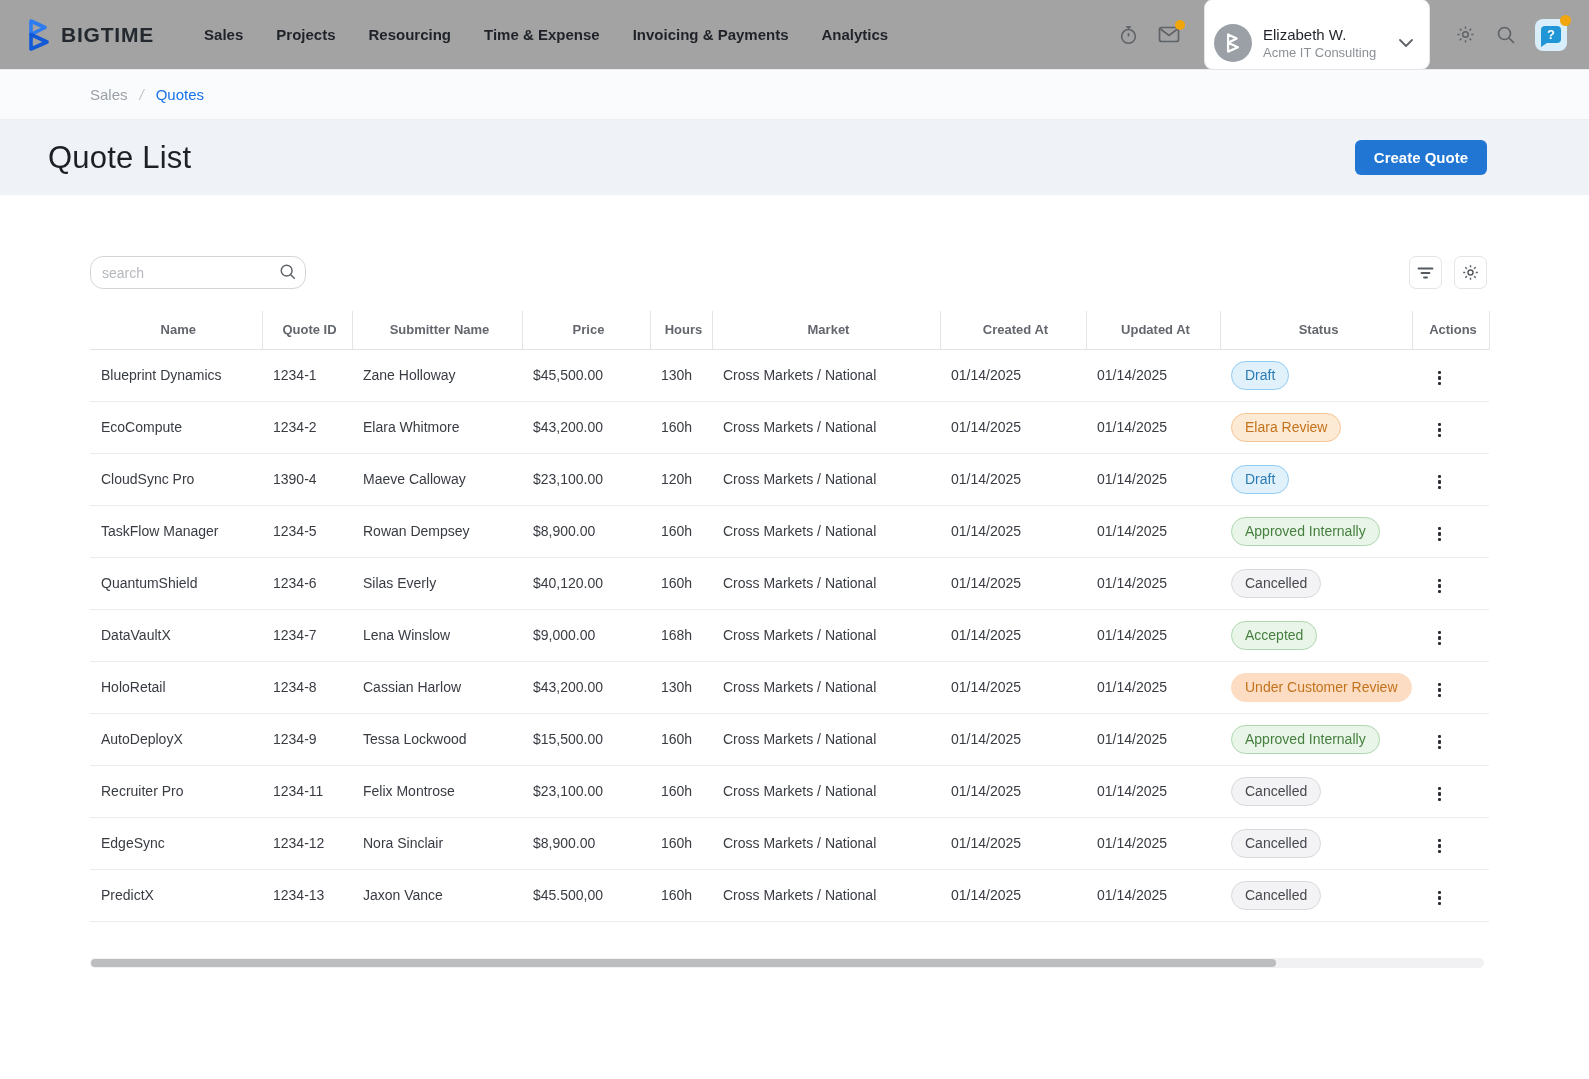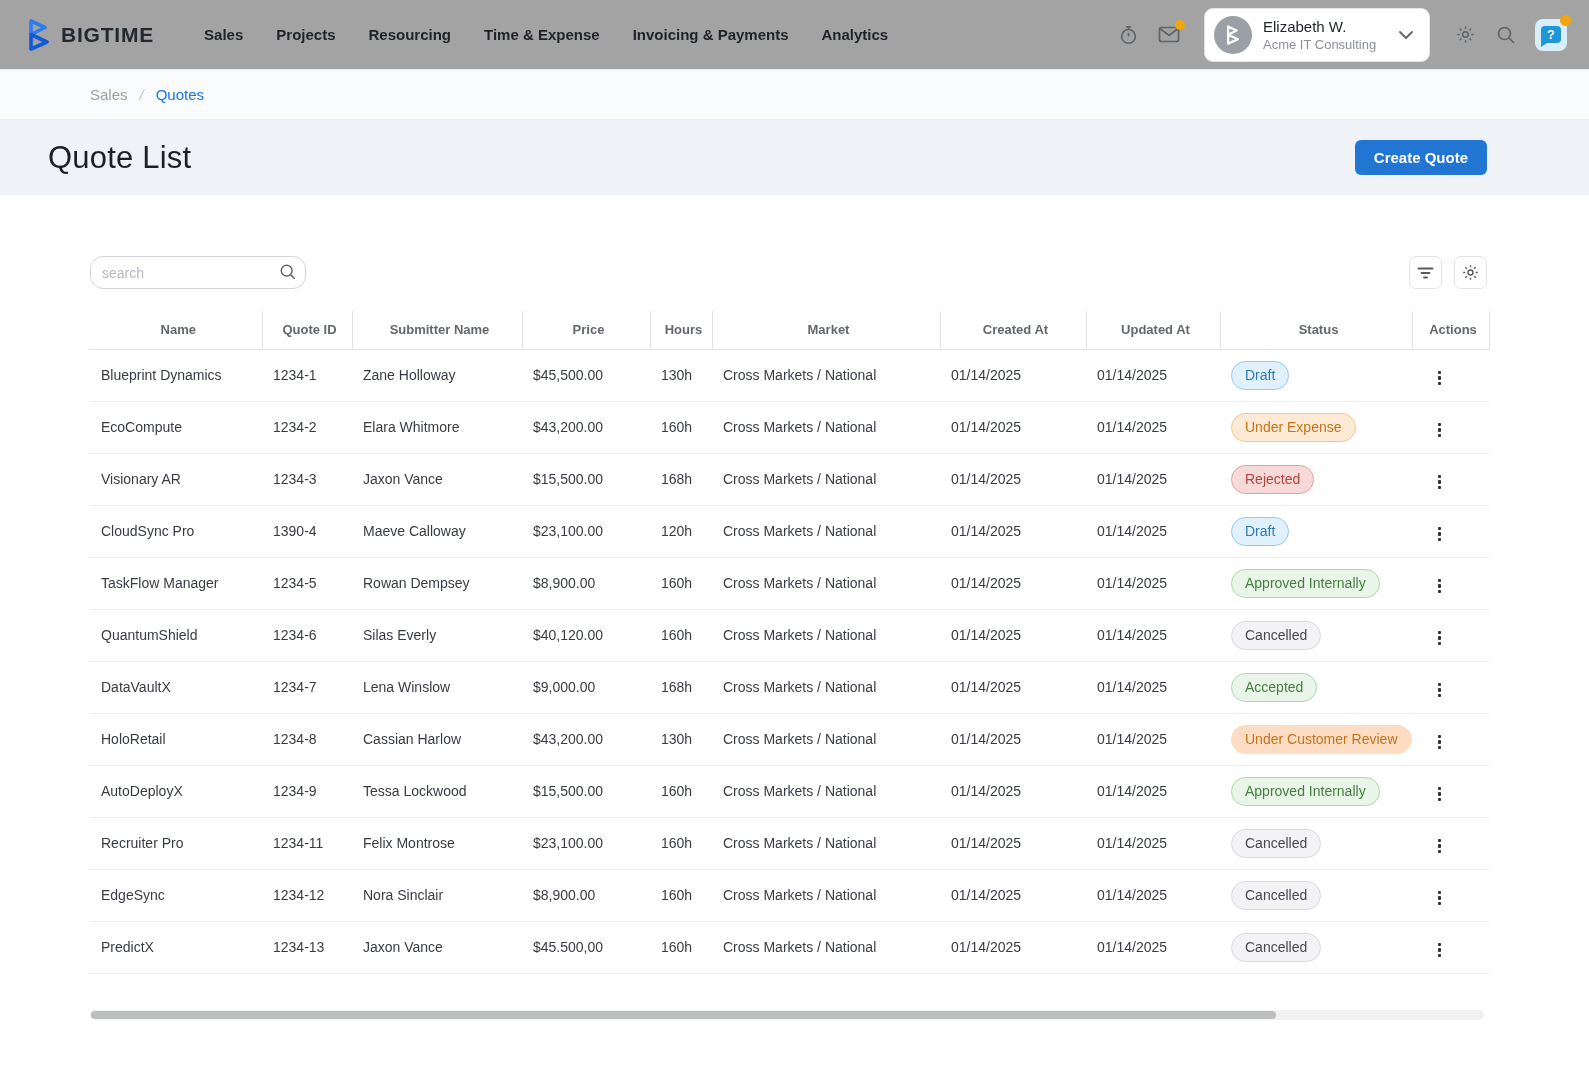--- a/index.html
+++ b/index.html
@@ -24,21 +24,21 @@
   .topbar-right { margin-left:auto; display:flex; align-items:center; gap:17px; }
   .tb-icon { position:relative; display:inline-flex; width:24px; height:24px; align-items:center; justify-content:center; cursor:pointer; }
   .tb-icon svg { stroke:#5f6368; }
   .dot {
     position:absolute; top:-3px; right:-4px; width:10px; height:10px;
     border-radius:50%; background:#f2a60d;
   }
   .user-chip {
     display:flex; align-items:center; gap:11px;
     border:1px solid #e3e5e9; border-radius:9px;
-    padding:7px 15px 7px 9px; margin:0 6px; cursor:pointer; background:#fff;
+    padding:24px 15px 7px 9px; margin:0 6px; cursor:pointer; background:#fff;
     min-width:226px;
   }
   .avatar {
     width:38px; height:38px; border-radius:50%; background:#9aA0a6;
     display:flex; align-items:center; justify-content:center; flex:none;
   }
   .user-meta { display:flex; flex-direction:column; gap:2px; }
   .user-name { font-size:15px; color:#1f2329; }
   .user-company { font-size:13px; color:#8b9097; }
   .chip-chevron { margin-left:auto; }
@@ -285,37 +285,21 @@
       </tr>
       <tr>
         <td>EcoCompute</td>
         <td>1234-2</td>
         <td>Elara Whitmore</td>
         <td>$43,200.00</td>
         <td>160h</td>
         <td>Cross Markets / National</td>
         <td>01/14/2025</td>
         <td>01/14/2025</td>
-        <td><span class="pill" style="background: rgb(253, 234, 213); border-color: rgb(245, 196, 147); color: rgb(195, 115, 28);">Under Expense</span></td>
-        <td><button class="kebab">
-            <i></i>
-            <i></i>
-            <i></i>
-          </button></td>
-      </tr>
-      <tr>
-        <td>Visionary AR</td>
-        <td>1234-3</td>
-        <td>Jaxon Vance</td>
-        <td>$15,500.00</td>
-        <td>168h</td>
-        <td>Cross Markets / National</td>
-        <td>01/14/2025</td>
-        <td>01/14/2025</td>
-        <td><span class="pill" style="background: rgb(247, 218, 216); border-color: rgb(223, 161, 155); color: rgb(176, 69, 62);">Rejected</span></td>
+        <td><span class="pill" style="background: rgb(253, 234, 213); border-color: rgb(245, 196, 147); color: rgb(195, 115, 28);">Elara Review</span></td>
         <td><button class="kebab">
             <i></i>
             <i></i>
             <i></i>
           </button></td>
       </tr>
       <tr>
         <td>CloudSync Pro</td>
         <td>1390-4</td>
         <td>Maeve Calloway</td>

